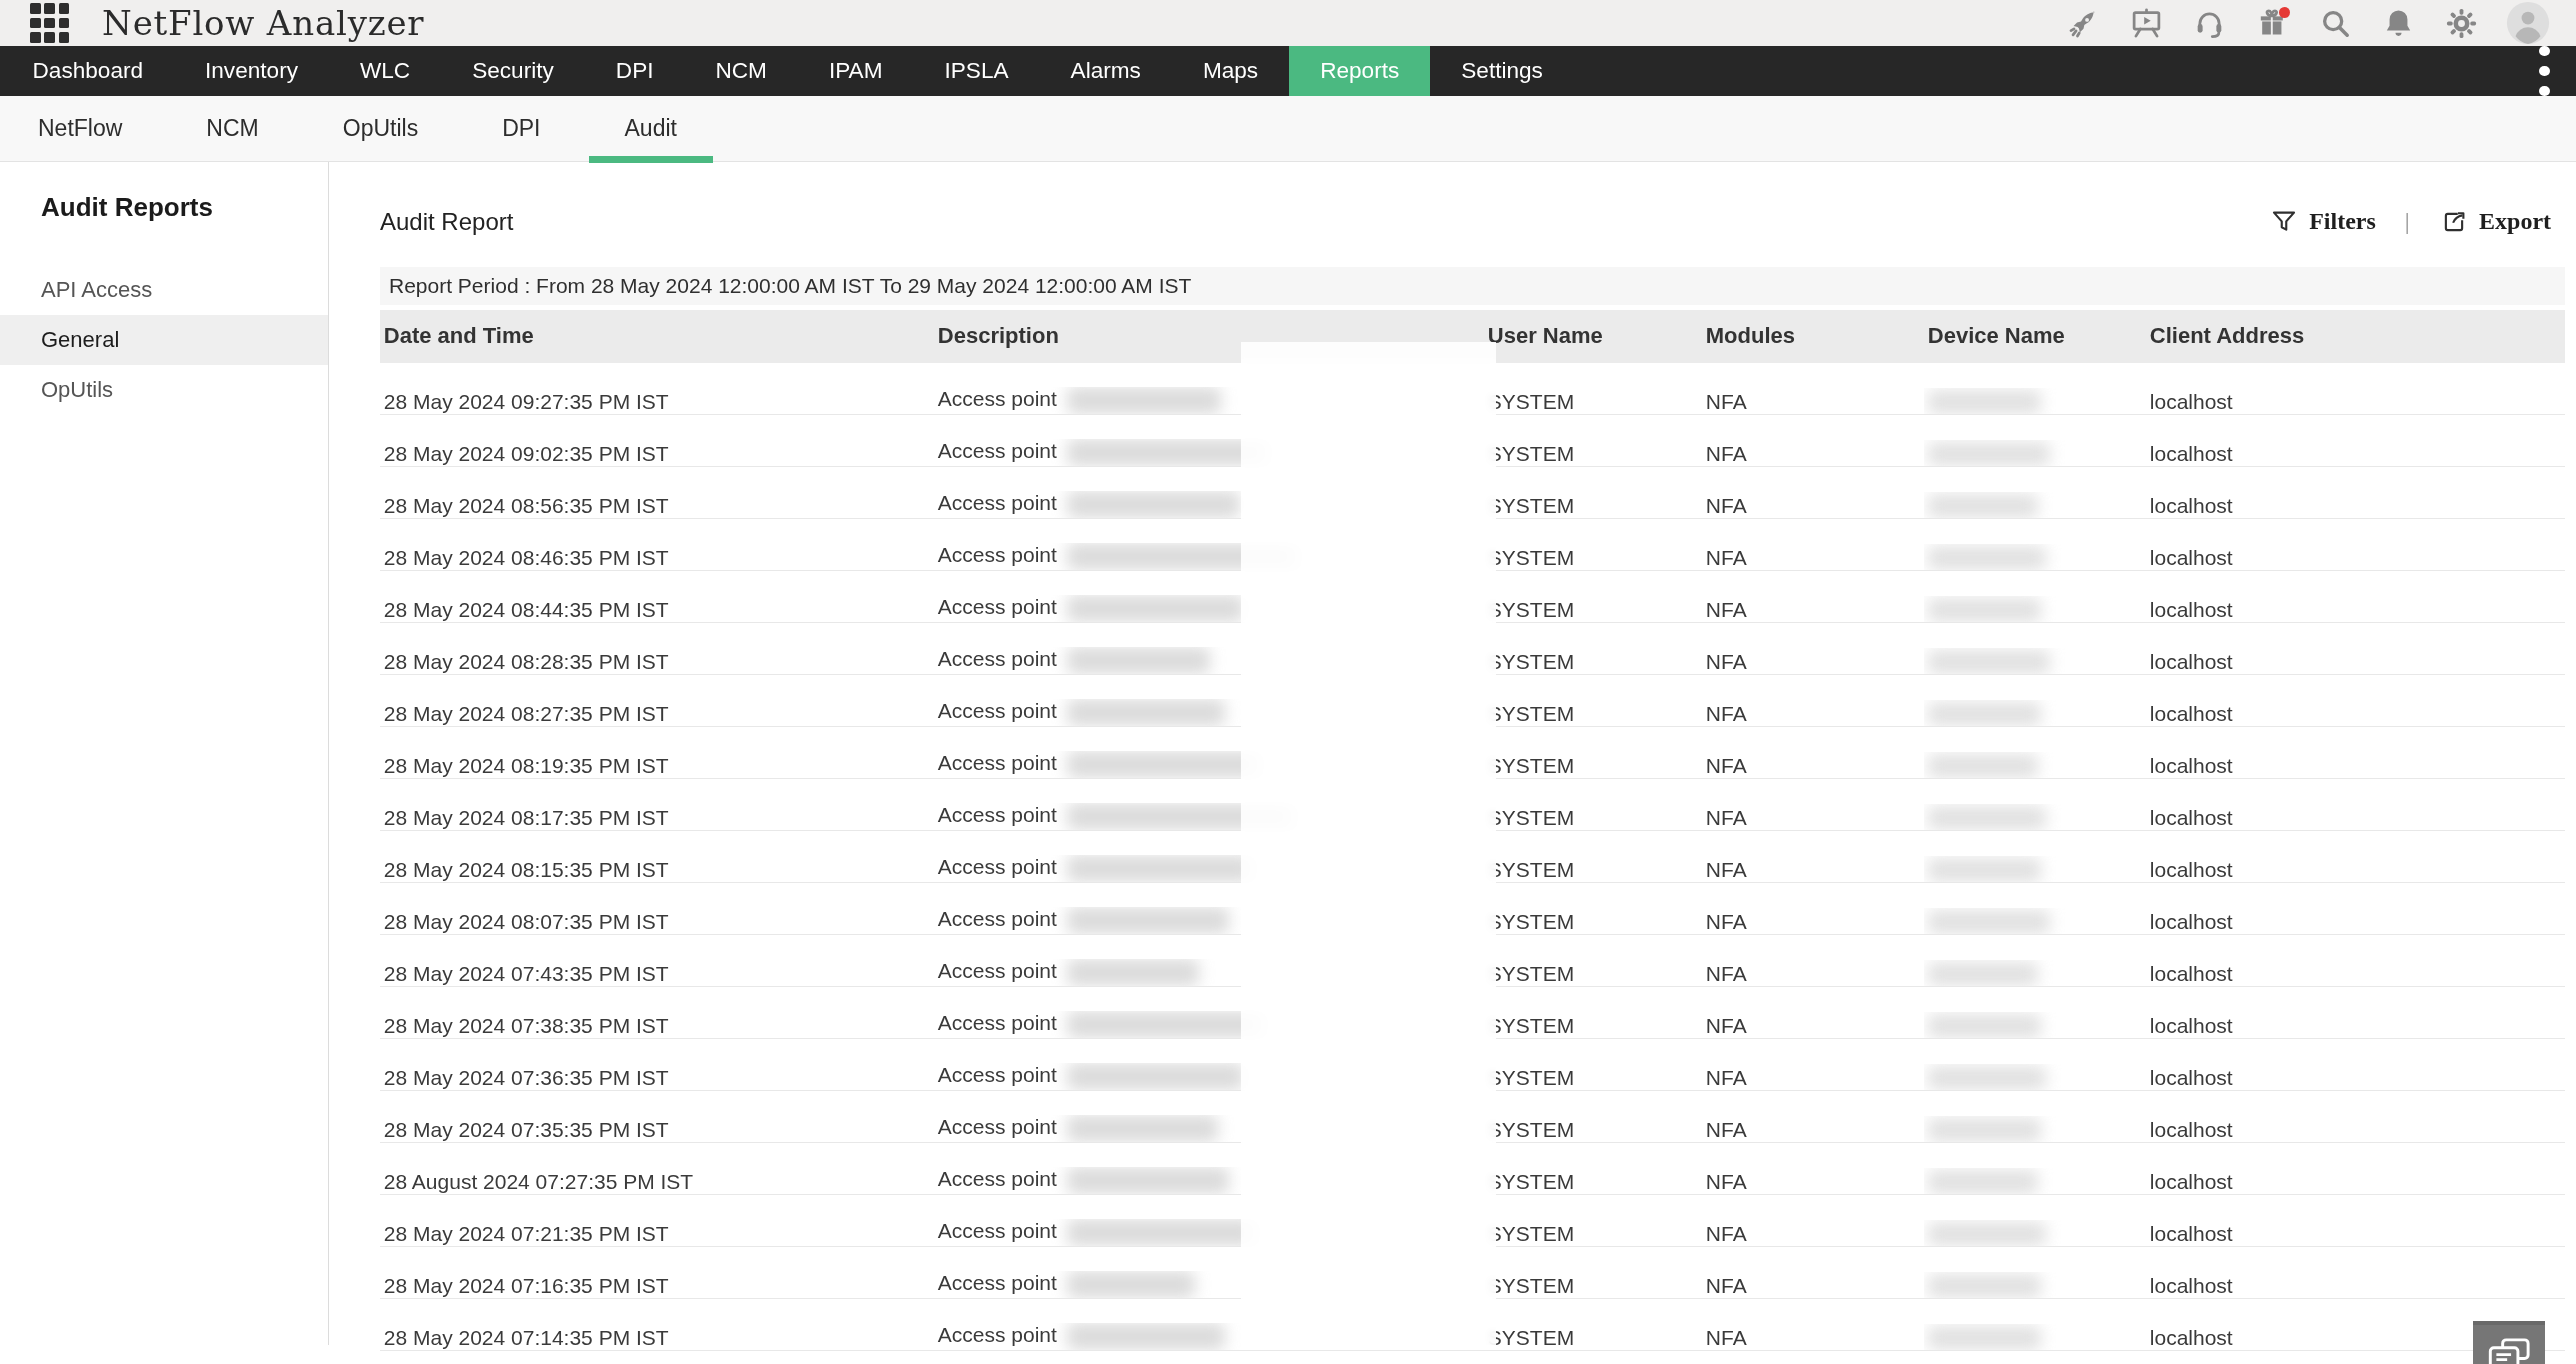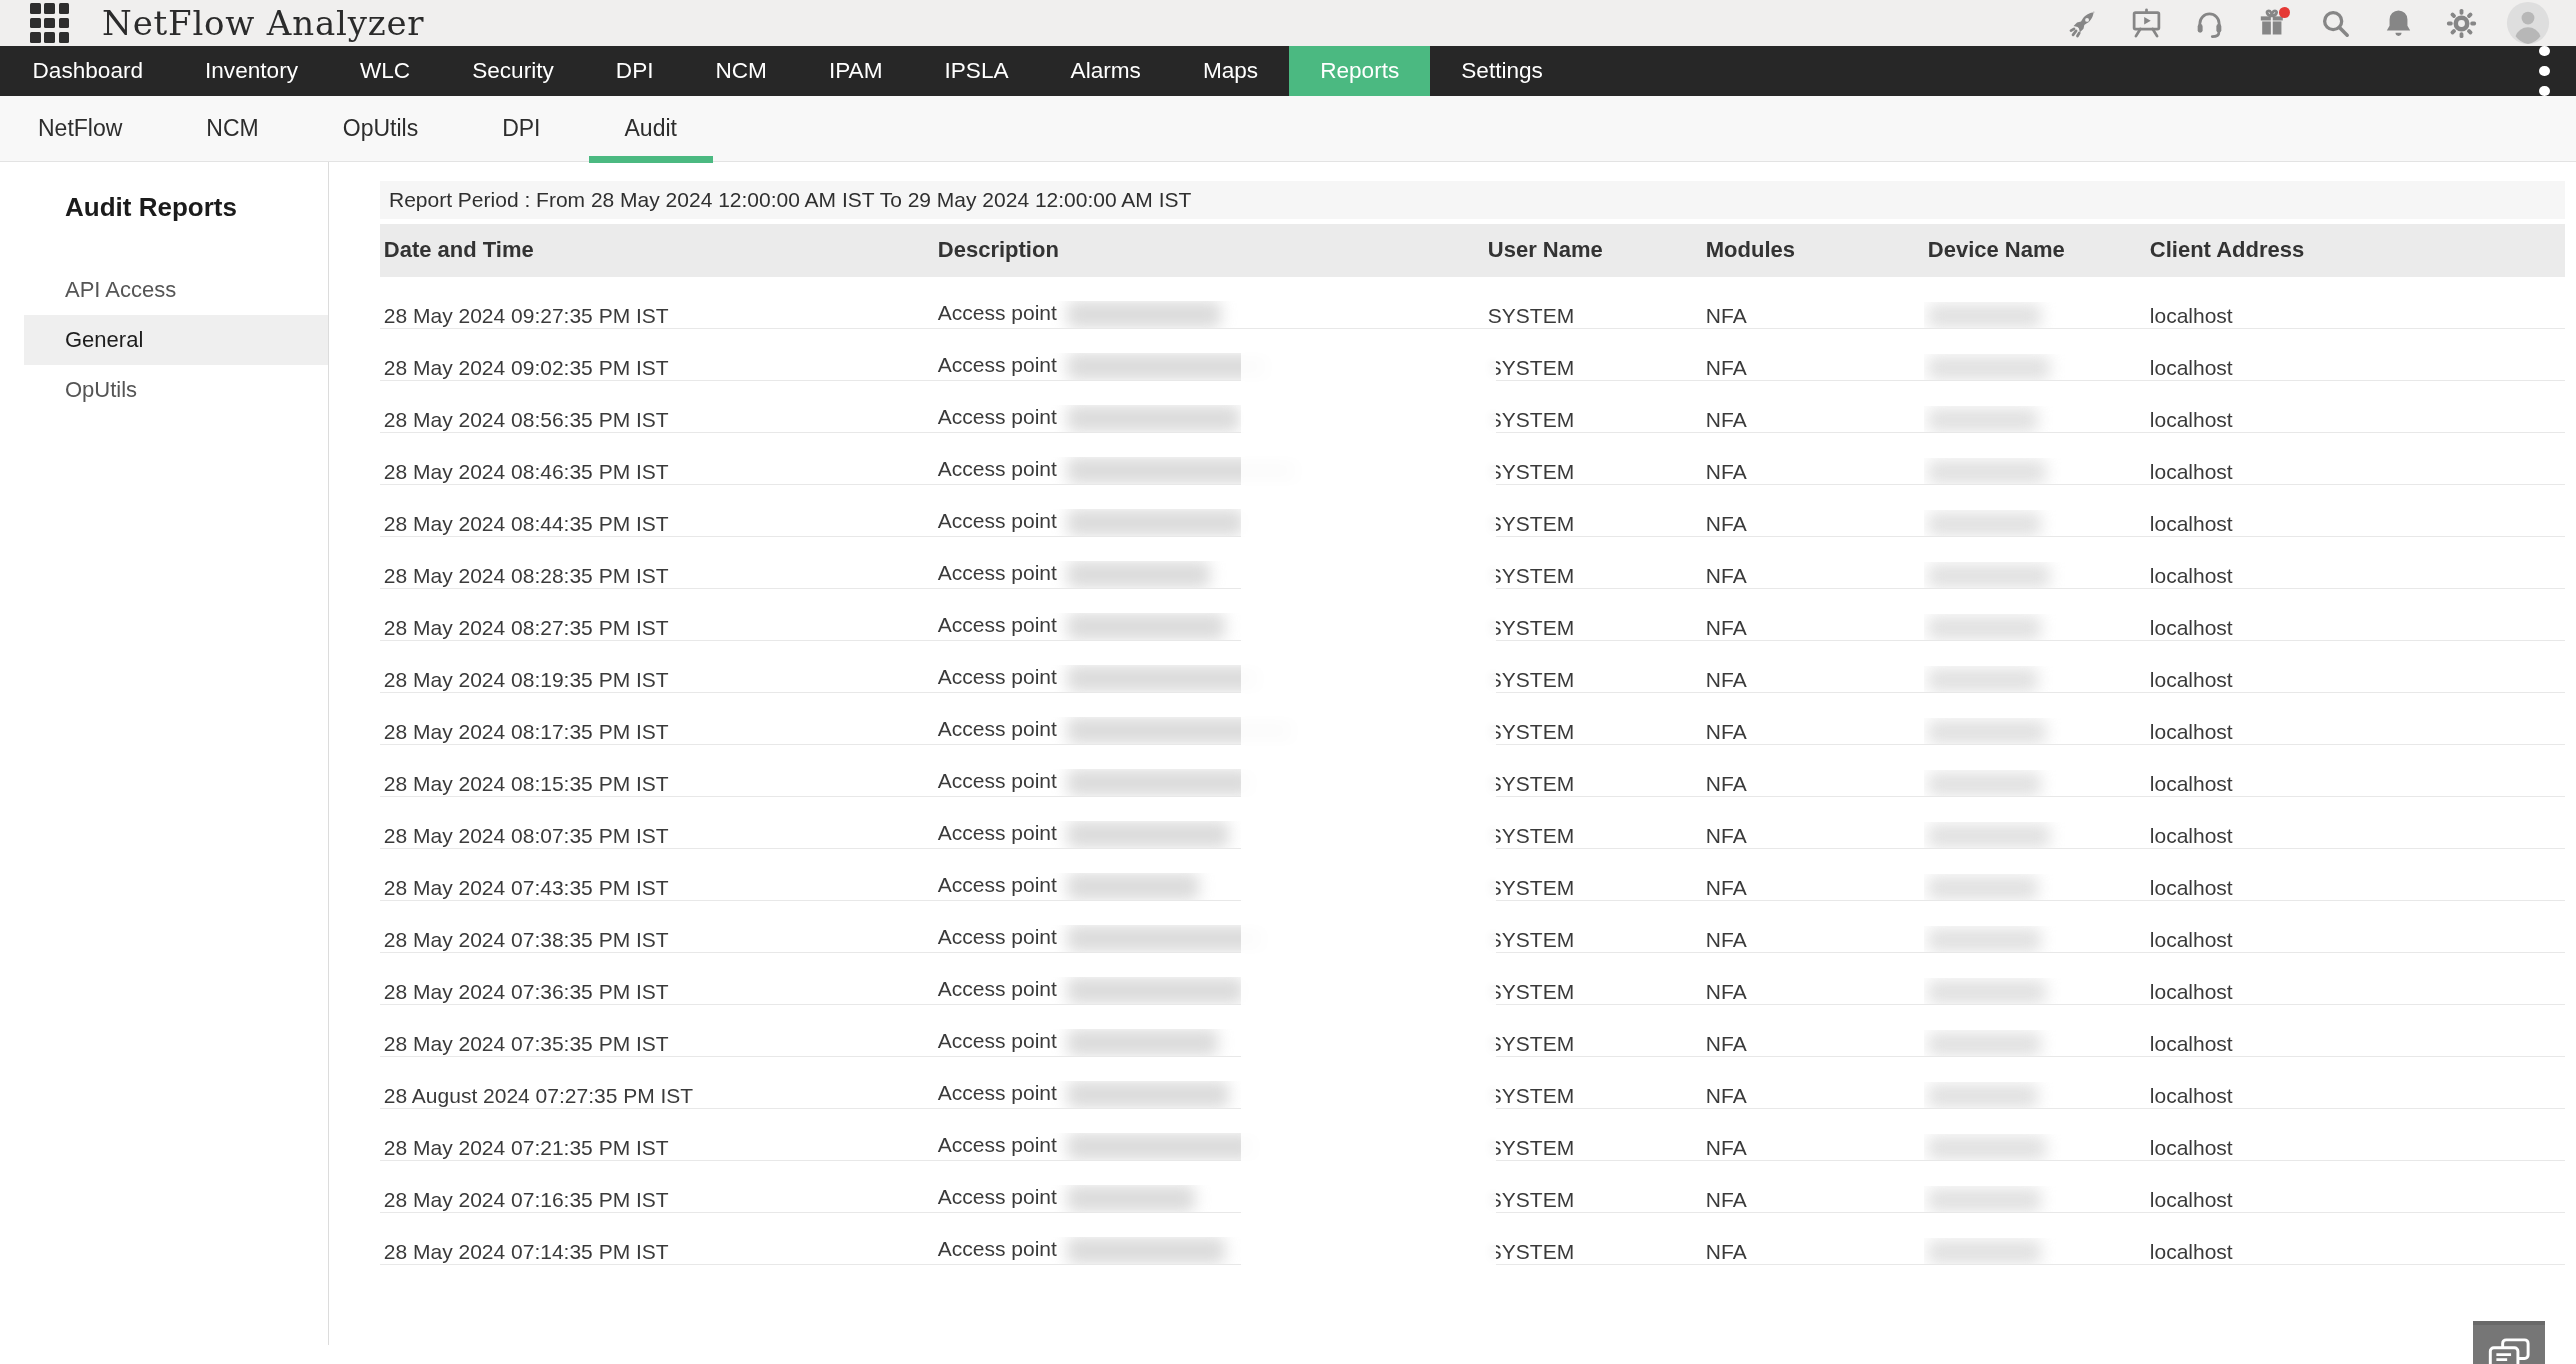--- a/index.html
+++ b/index.html
@@ -27,21 +27,21 @@
   .kebab i { width:10.5px; height:10.5px; border-radius:50%; background:#fff; }
 
   
   .subnav { height:66px; background:#f8f8f8; border-bottom:1.5px solid #e3e3e3; display:flex; align-items:stretch; padding-left:38px; }
   .tab { font-size:23px; color:#2d2d2d; font-weight:500; display:flex; align-items:center; margin-right:84px; cursor:pointer; position:relative; }
   .tab.active::after { content:""; position:absolute; left:50%; transform:translateX(-50%); bottom:-1.5px;
     width:124px; height:6.8px; background:#4bb981; }
 
   
   .body-row { display:flex; height:1183px; }
-  .sidebar { width:329px; border-right:1.5px solid #dcdcdc; background:#fff; flex:none;padding-left:24px; }
+  .sidebar { width:329px; border-right:1.5px solid #dcdcdc; background:#fff; flex:none; }
   .sb-title { font-size:26px; font-weight:bold; color:#1b1b1b; margin:30px 0 0 41px; }
   .sb-list { margin-top:42px; }
   .sb-item { height:50px; display:flex; align-items:center; padding-left:41px; font-size:22px; color:#555; cursor:pointer; }
   .sb-item.selected { background:#efefef; color:#1d1d1d; }
 
   .main { flex:1; position:relative; padding:0 11.3px 0 51px; }
   .main-header { margin-top:33px; height:53px; display:flex; align-items:center; justify-content:space-between; }
   .page-title { font-size:24px; color:#222; font-weight:500; }
   .actions { display:flex; align-items:center; font-family:"Liberation Serif", serif; font-size:24px; color:#1f1f1f; font-weight:600; margin-right:13.6px; }
   .act-btn { display:flex; align-items:center; gap:10.5px; cursor:pointer; }
@@ -195,20 +195,40 @@
   <div class="sidebar">
     <div class="sb-title">Audit Reports</div>
     <div class="sb-list">
       <div class="sb-item">API Access</div>
       <div class="sb-item selected">General</div>
       <div class="sb-item">OpUtils</div>
     </div>
   </div>
 
   <div class="main">
+    <div class="main-header">
+      <div class="page-title">Audit Report</div>
+      <div class="actions">
+        <div class="act-btn">
+          <svg viewBox="0 0 24 24">
+              <path d="M4 4.5h16l-6.2 7v6.6l-3.6-1.9v-4.7z" fill="none" stroke="#2f2f2f" stroke-width="1.7" stroke-linejoin="round"></path>
+            </svg>
+          <span>Filters</span>
+        </div>
+        <span class="act-sep">|</span>
+        <div class="act-btn">
+          <svg viewBox="0 0 24 24">
+              <path d="M15 5.5H7A1.5 1.5 0 0 0 5.5 7v10A1.5 1.5 0 0 0 7 18.5h10a1.5 1.5 0 0 0 1.5-1.5v-6.5" fill="none" stroke="#2f2f2f" stroke-width="1.7"></path>
+              <path d="M11.3 12.6c1.2-3.2 3.8-5.3 7.4-5.9" fill="none" stroke="#2f2f2f" stroke-width="1.7"></path>
+              <path d="M15.2 5h4.3v4.3" fill="none" stroke="#2f2f2f" stroke-width="1.7" stroke-linejoin="round"></path>
+            </svg>
+          <span>Export</span>
+        </div>
+      </div>
+    </div>
 
     <div class="report-period">Report Period : From 28 May 2024 12:00:00 AM IST To 29 May 2024 12:00:00 AM IST</div>
 
     <div class="thead">
       <div class="cell c-date">Date and Time</div>
       <div class="cell c-desc">Description</div>
       <div class="cell c-user">User Name</div>
       <div class="cell c-mod">Modules</div>
       <div class="cell c-dev">Device Name</div>
       <div class="cell c-client">Client Address</div>

